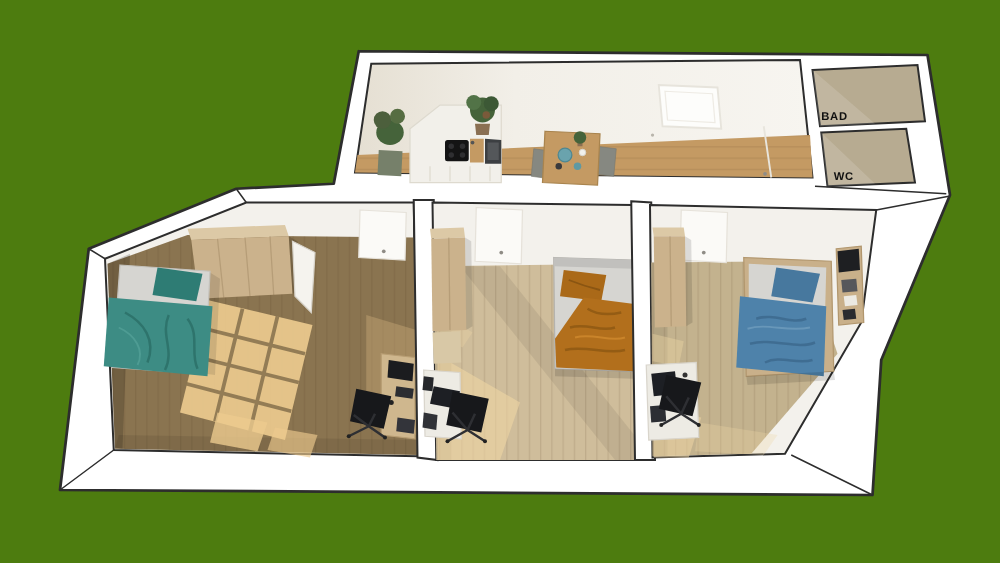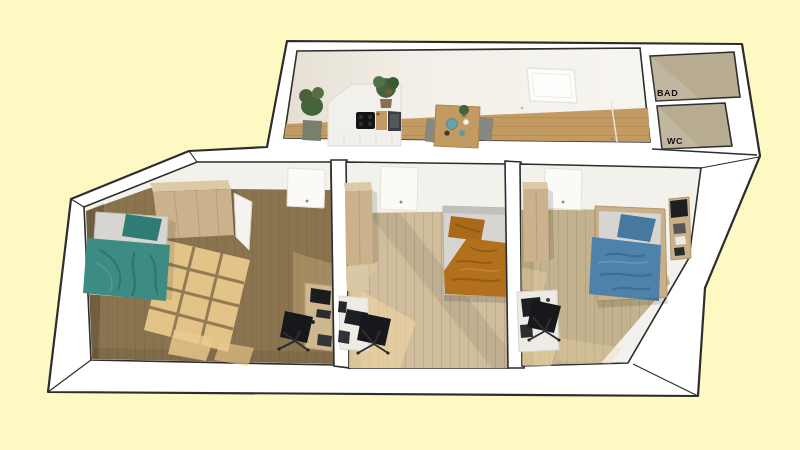--- a/index.html
+++ b/index.html
@@ -1,16 +1,16 @@
 <!DOCTYPE html>
 <html><head>
 <meta charset="utf-8">
 <style>
   html,body{margin:0;padding:0;background:#ffffff;}
-  .stage{position:relative;width:800px;height:450px;background:#fef9c3;overflow:hidden;
+  .stage{position:relative;width:800px;height:450px;background:#4d7c0f;overflow:hidden;
          font-family:"Liberation Sans", sans-serif;}
   svg{display:block;}
   .room-label{font-family:"Liberation Sans", sans-serif;font-weight:bold;font-size:9px;
               letter-spacing:.6px;fill:#101010;}
 </style>
 </head>
 <body>
 
 <div class="stage">
 <svg width="800" height="450" viewBox="0 0 800 450" xmlns="http://www.w3.org/2000/svg">

